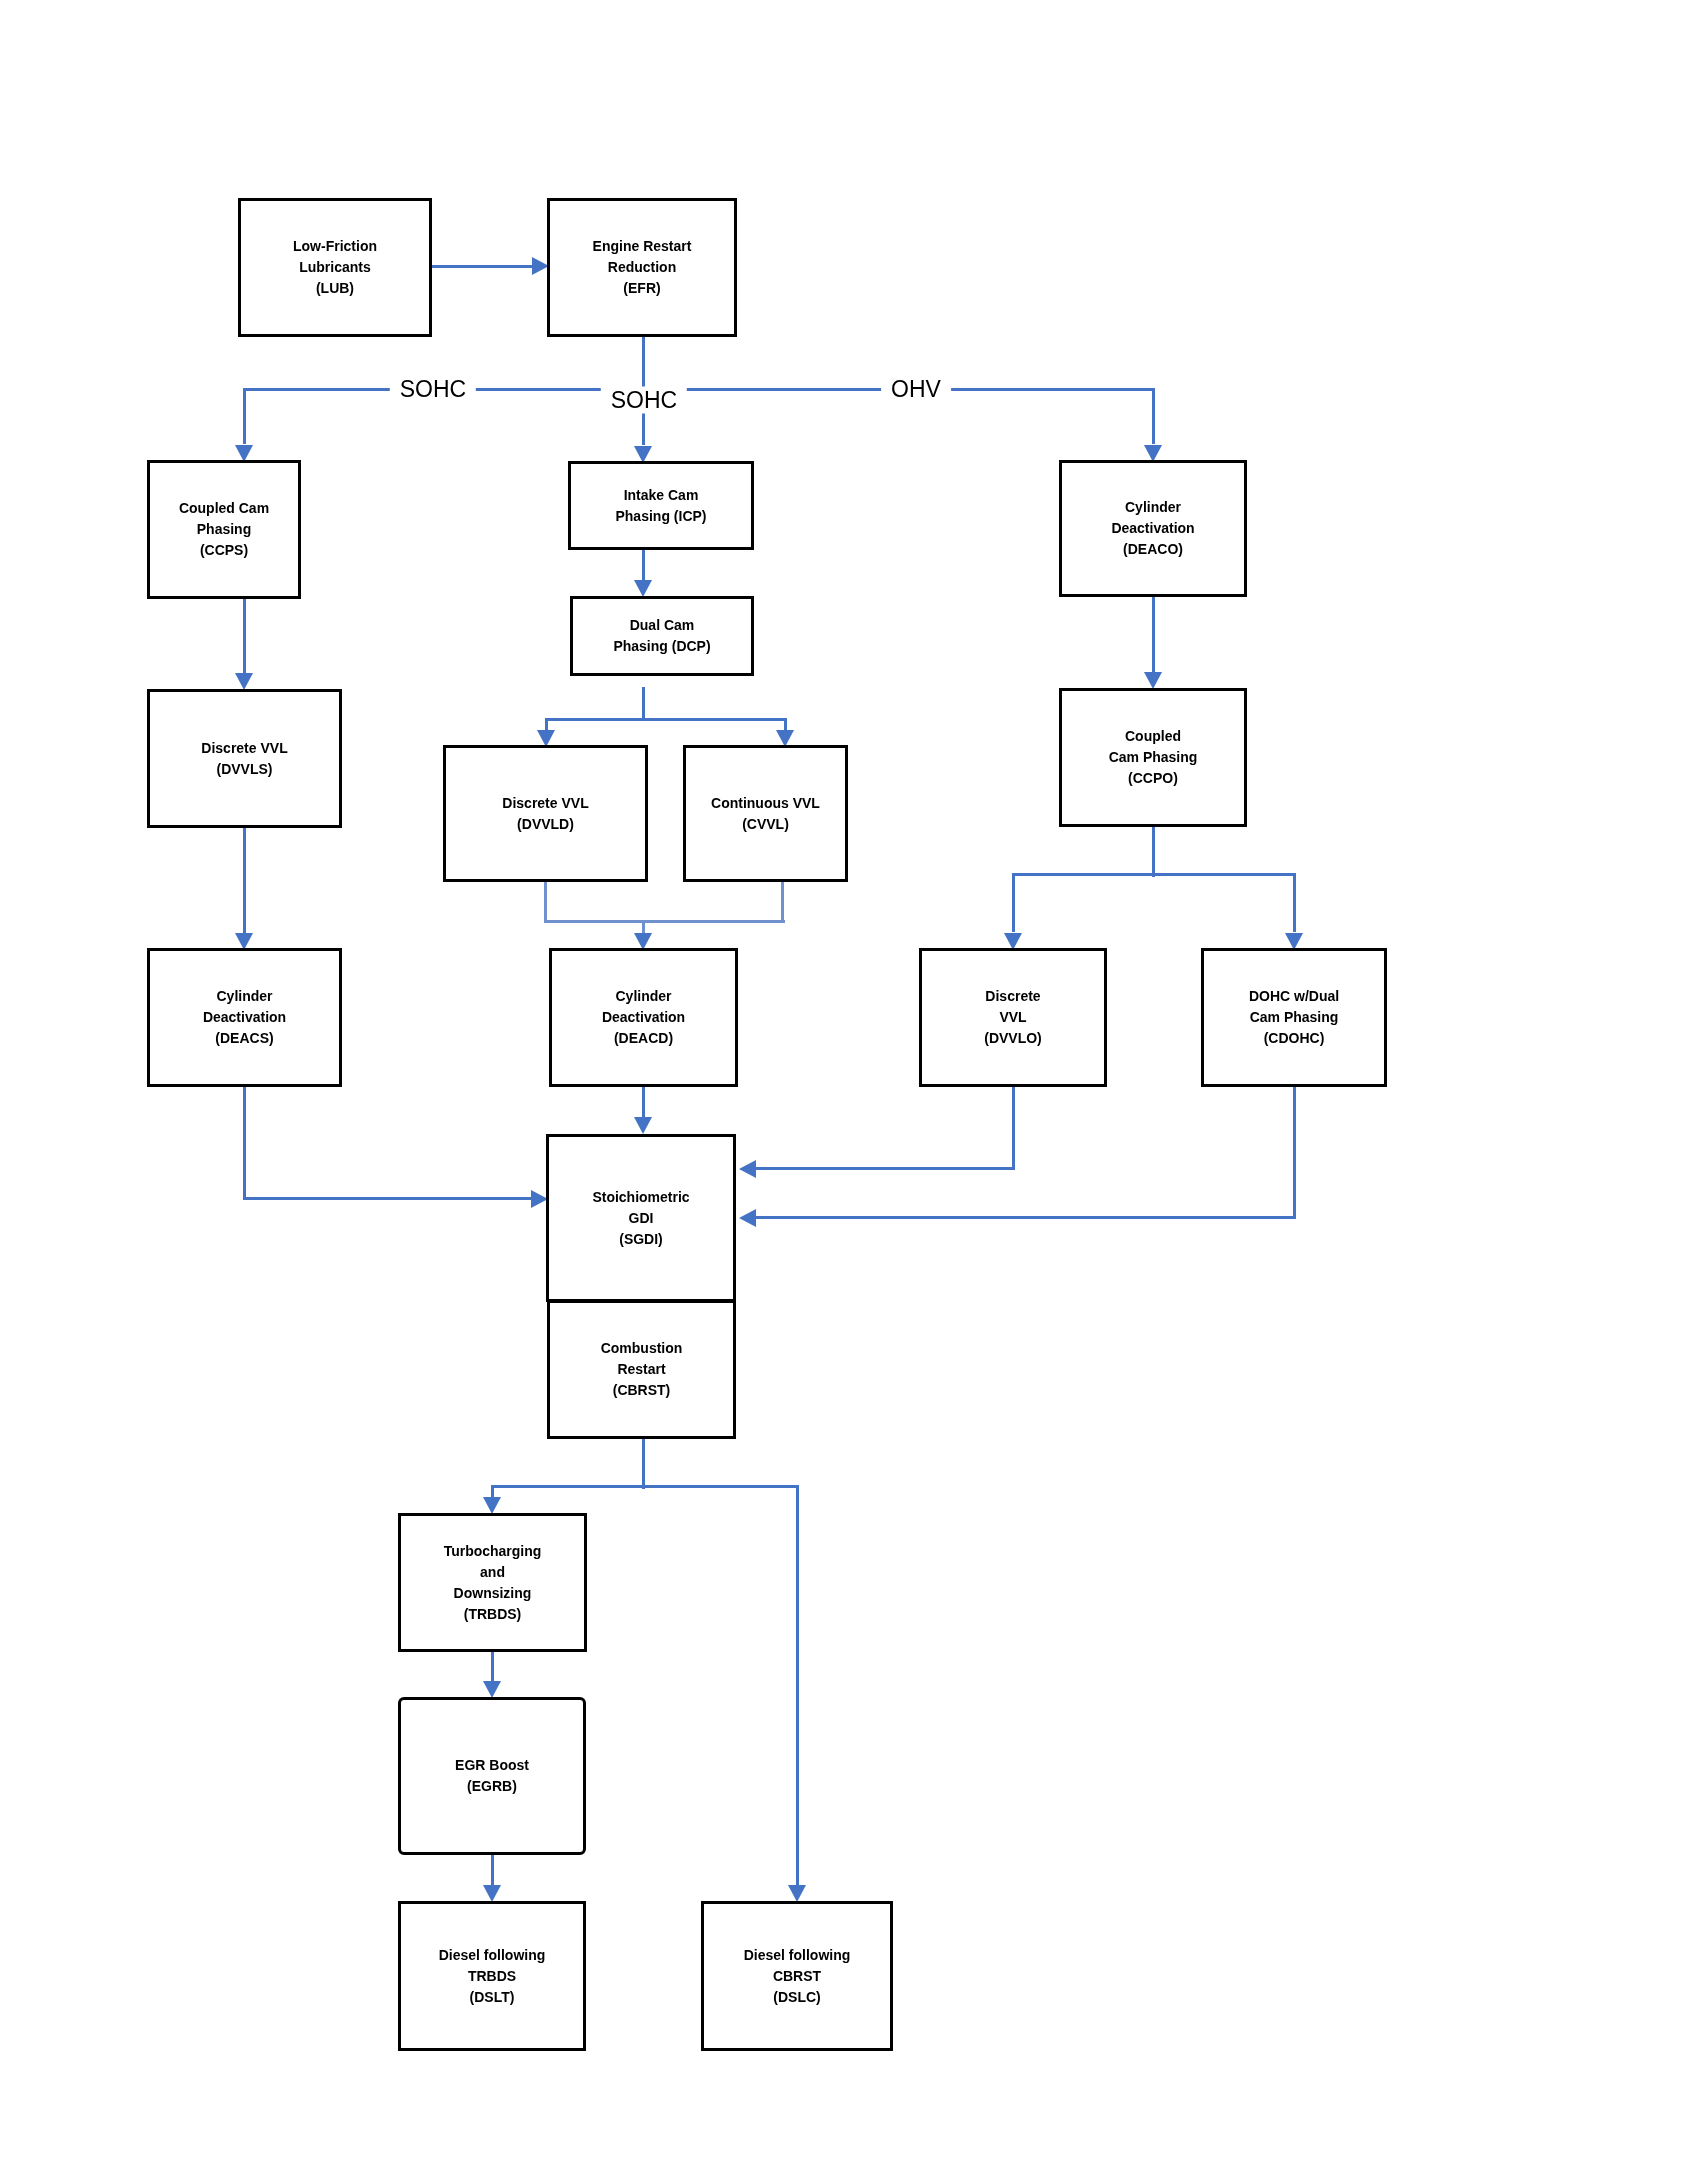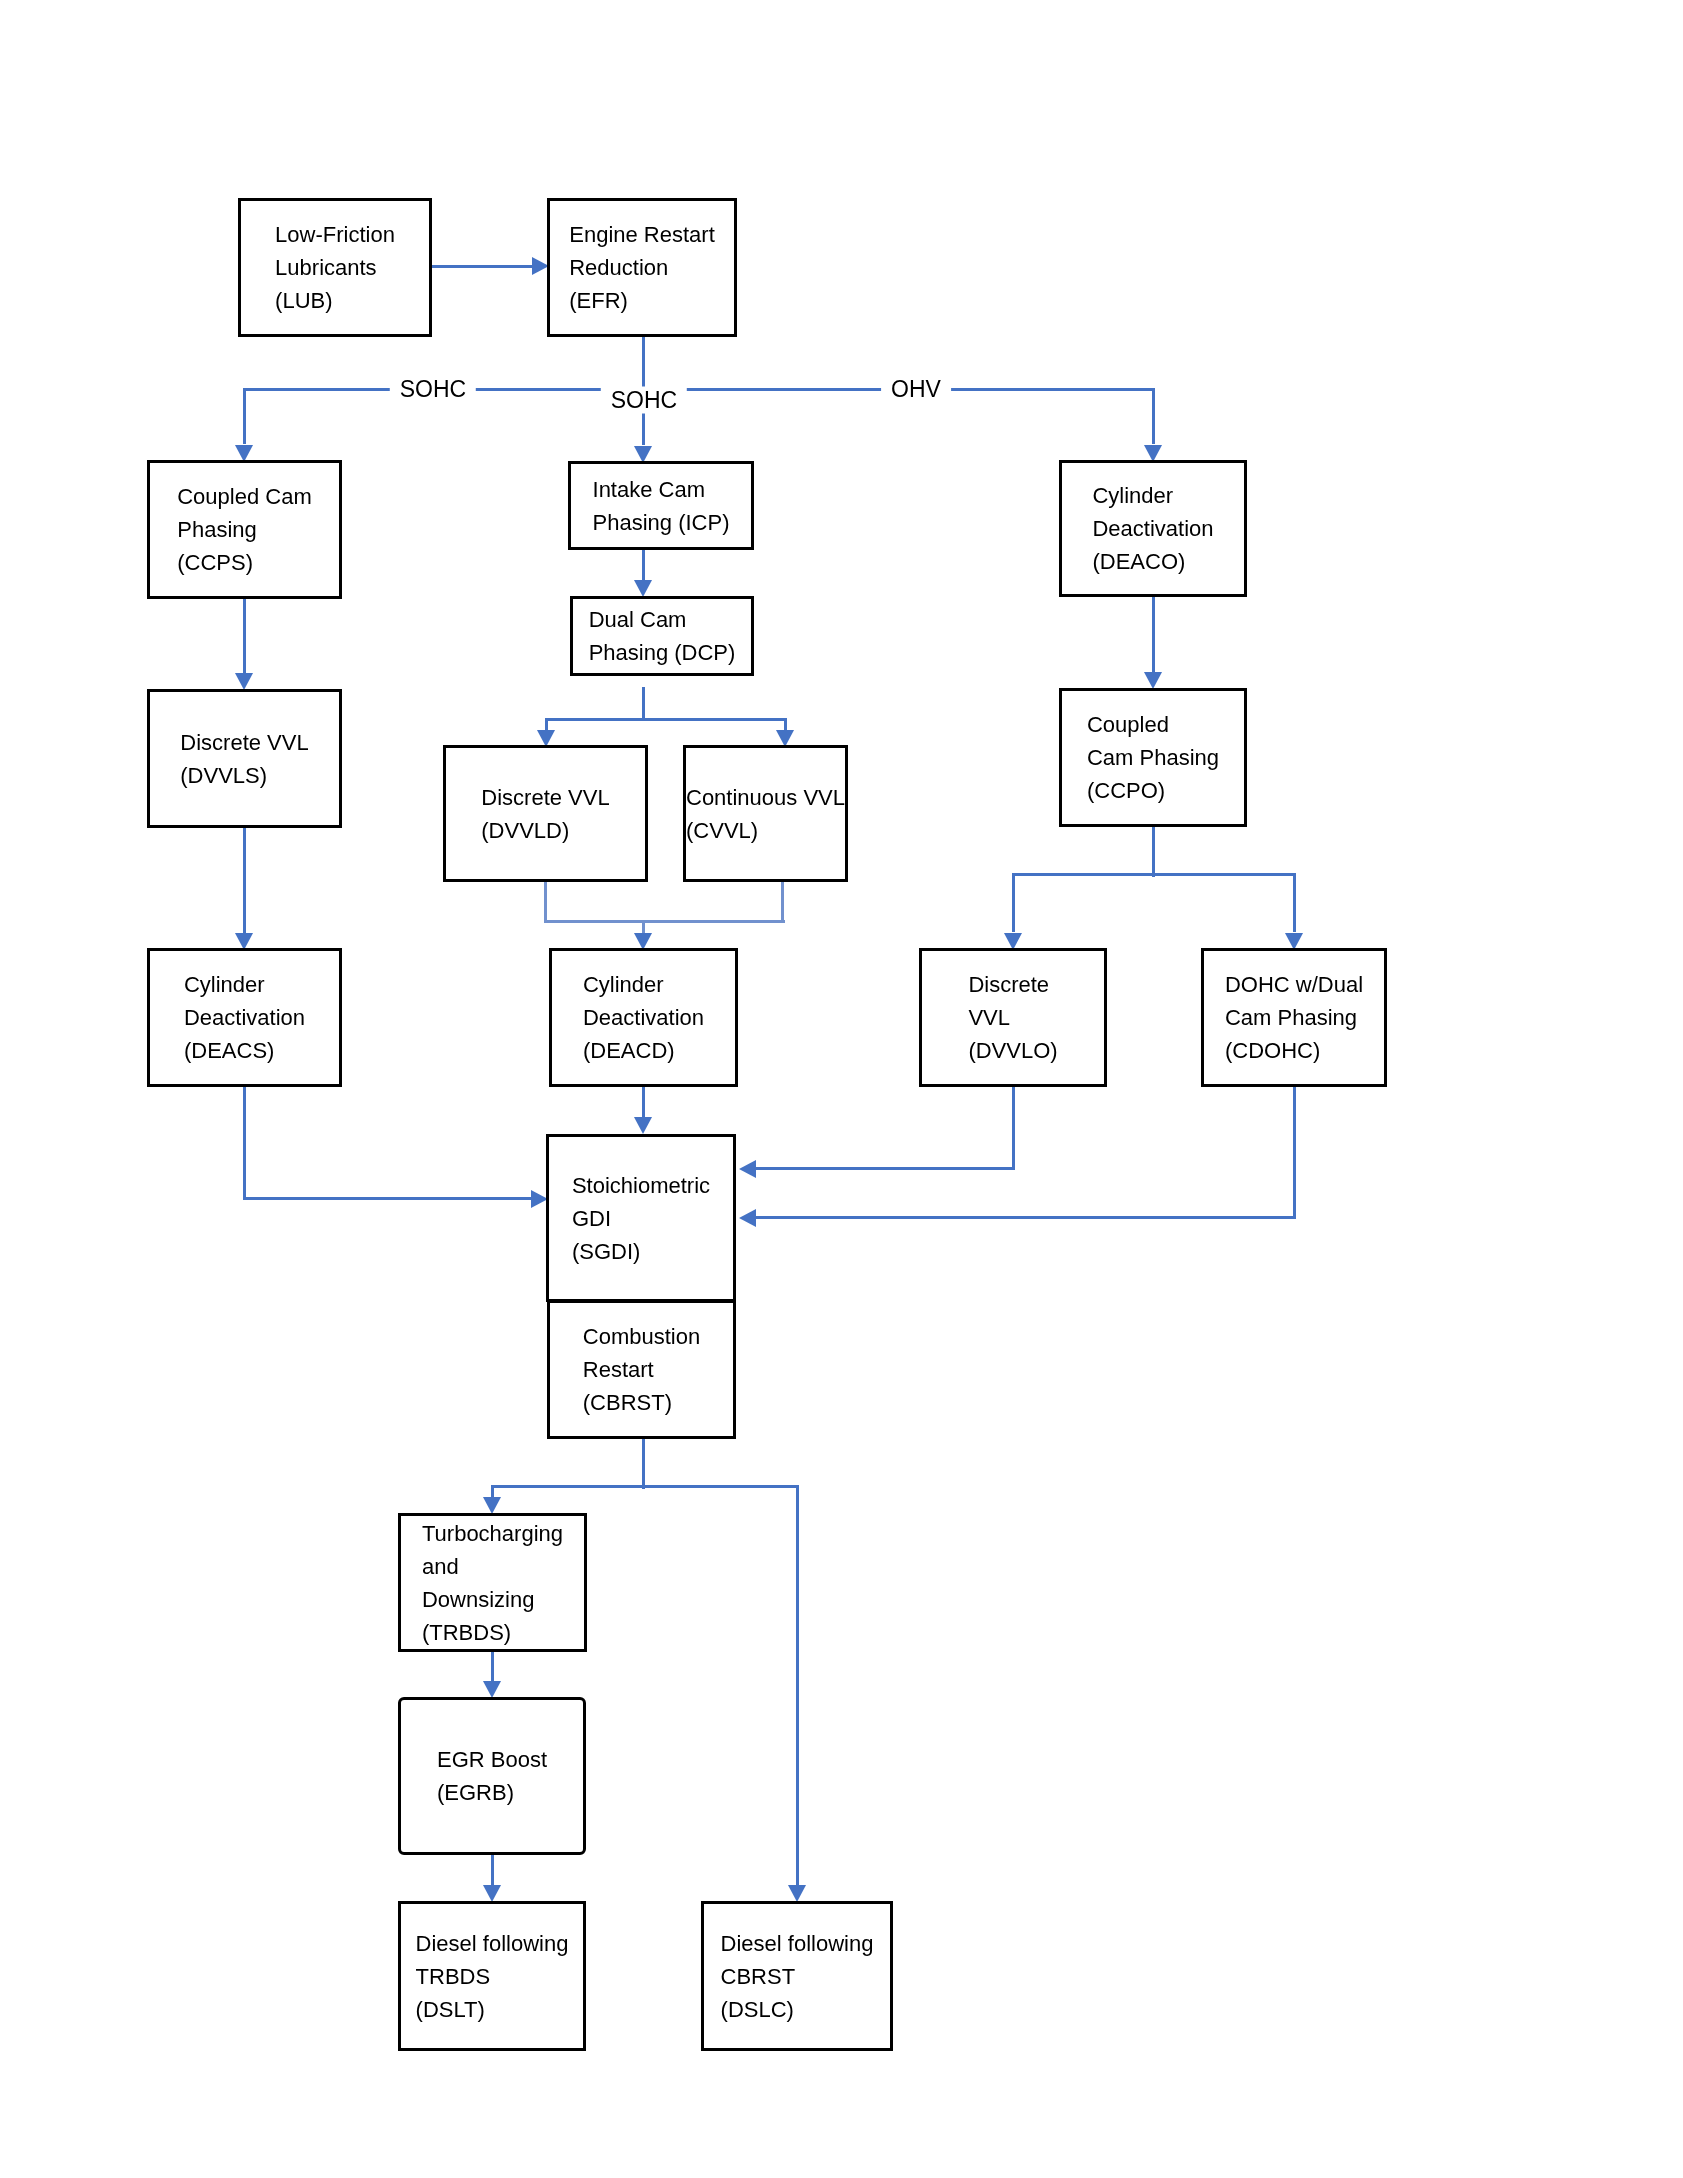--- a/index.html
+++ b/index.html
@@ -20,24 +20,26 @@
   }
   .node{
     position:absolute;
     box-sizing:border-box;
     border:3px solid var(--box-border);
     background:var(--bg);
     color:var(--text);
     display:flex;
     align-items:center;
     justify-content:center;
+    text-align:center;
     white-space:pre-line;
-    font-size:22px;
+    font-size:14px;
     line-height:1.5;
     z-index:3;
+    font-weight:bold;
   }
   .h,.v{position:absolute;background:var(--line);z-index:1;}
   .h{height:3px;}
   .v{width:3px;}
   .h.light,.v.light{background:var(--line-light);}
   .arr{position:absolute;width:0;height:0;z-index:2;}
   .arr.down{border-left:9px solid transparent;border-right:9px solid transparent;border-top:17px solid var(--line);}
   .arr.right{border-top:9px solid transparent;border-bottom:9px solid transparent;border-left:17px solid var(--line);}
   .arr.left{border-top:9px solid transparent;border-bottom:9px solid transparent;border-right:17px solid var(--line);}
   .elabel{
@@ -139,21 +141,21 @@
   <div class="v" style="left:491px;top:1855px;height:30px;"></div>
   <div class="arr down" style="left:483px;top:1885px;"></div>
 
   <div class="node" style="left:238px;top:198px;width:194px;height:139px;">Low-Friction
 Lubricants
 (LUB)</div>
   <div class="node" style="left:547px;top:198px;width:190px;height:139px;">Engine Restart
 Reduction
 (EFR)</div>
 
-  <div class="node" style="left:147px;top:460px;width:195px;height:139px;">Coupled Cam
+  <div class="node" style="left:147px;top:460px;width:154px;height:139px;">Coupled Cam
 Phasing
 (CCPS)</div>
   <div class="node" style="left:147px;top:689px;width:195px;height:139px;">Discrete VVL
 (DVVLS)</div>
   <div class="node" style="left:147px;top:948px;width:195px;height:139px;">Cylinder
 Deactivation
 (DEACS)</div>
 
   <div class="node" style="left:568px;top:461px;width:186px;height:89px;">Intake Cam
 Phasing (ICP)</div>

